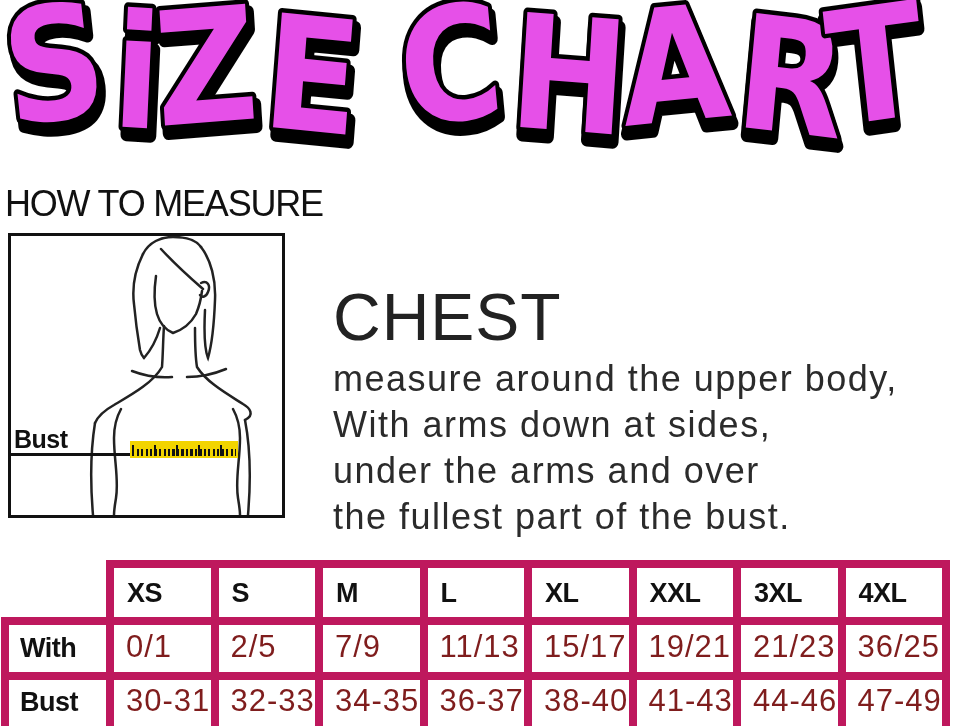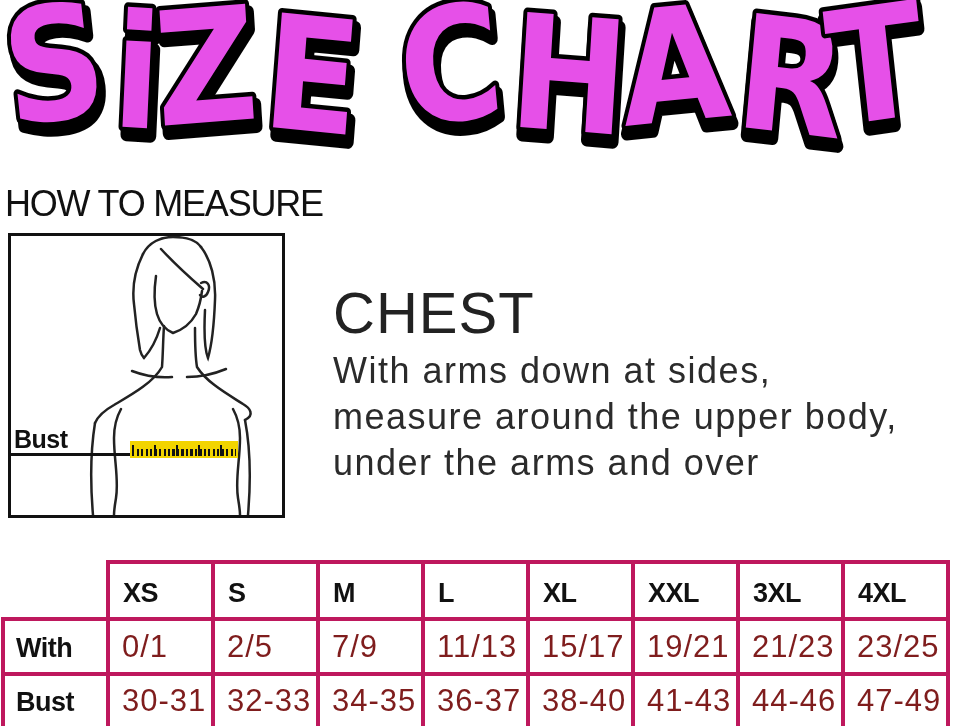--- a/index.html
+++ b/index.html
@@ -43,34 +43,34 @@
   .bust-label{
     position:absolute;left:3px;top:189px;
     font-size:25px;font-weight:bold;color:#111;letter-spacing:-0.5px;
   }
   .bust-line{
     position:absolute;left:0;top:217px;width:119px;height:3px;background:#111;
   }
   
   .chest-block{position:absolute;left:333px;top:284px;width:615px;}
   .chest-heading{
-    margin:0 0 6px 0;font-size:58px;font-weight:normal;line-height:1;color:#222;
+    margin:0 0 6px 0;font-size:66px;font-weight:normal;line-height:1;color:#222;
     letter-spacing:1px;
   }
   .chest-line{
     margin:0;font-size:36px;font-weight:normal;line-height:46px;color:#2b2b2b;
     letter-spacing:1.5px;
   }
   
   .table-wrap{position:absolute;left:1px;top:560px;width:949px;}
   table.size-chart{
     border-collapse:collapse;table-layout:fixed;width:100%;
   }
   table.size-chart th,table.size-chart td{
-    border:4px solid #be185d;text-align:left;vertical-align:bottom;overflow:hidden;
+    border:8px solid #be185d;text-align:left;vertical-align:bottom;overflow:hidden;
   }
   table.size-chart th.corner{border:none;background:#fff;}
   tr.hdr-row{height:57px;}
   tr.data-row-1{height:55px;}
   tr.data-row-2{height:54px;}
   th.col-hdr{
     font-size:27px;font-weight:bold;color:#111;padding:0 0 8px 13px;letter-spacing:-0.5px;
   }
   th.row-label{
     font-size:27px;font-weight:bold;color:#111;padding:0 0 8px 11px;letter-spacing:-0.5px;
@@ -124,23 +124,24 @@
       <div class="ticks-tall"></div>
       <div class="ticks-small"></div>
     </div>
 
     <div class="bust-label">Bust</div>
     <div class="bust-line"></div>
   </div>
 
   <div class="chest-block">
     <h3 class="chest-heading">CHEST</h3>
+    <p class="chest-line">measure around the upper body,</p>
     <p class="chest-line">With arms down at sides,</p>
-    <p class="chest-line">measure around the upper body,</p>
     <p class="chest-line">under the arms and over</p>
+    <p class="chest-line">the fullest part of the bust.</p>
   </div>
 
   <div class="table-wrap">
     <table class="size-chart">
       <colgroup>
         <col style="width:105px">
         <col>
           <col>
           <col>
           <col>
@@ -163,21 +164,21 @@
       </tr>
       <tr class="data-row-1">
         <th class="row-label">With</th>
         <td class="val">0/1</td>
         <td class="val">2/5</td>
         <td class="val">7/9</td>
         <td class="val">11/13</td>
         <td class="val">15/17</td>
         <td class="val">19/21</td>
         <td class="val">21/23</td>
-        <td class="val">23/25</td>
+        <td class="val">36/25</td>
       </tr>
       <tr class="data-row-2">
         <th class="row-label">Bust</th>
         <td class="val">30-31</td>
         <td class="val">32-33</td>
         <td class="val">34-35</td>
         <td class="val">36-37</td>
         <td class="val">38-40</td>
         <td class="val">41-43</td>
         <td class="val">44-46</td>

